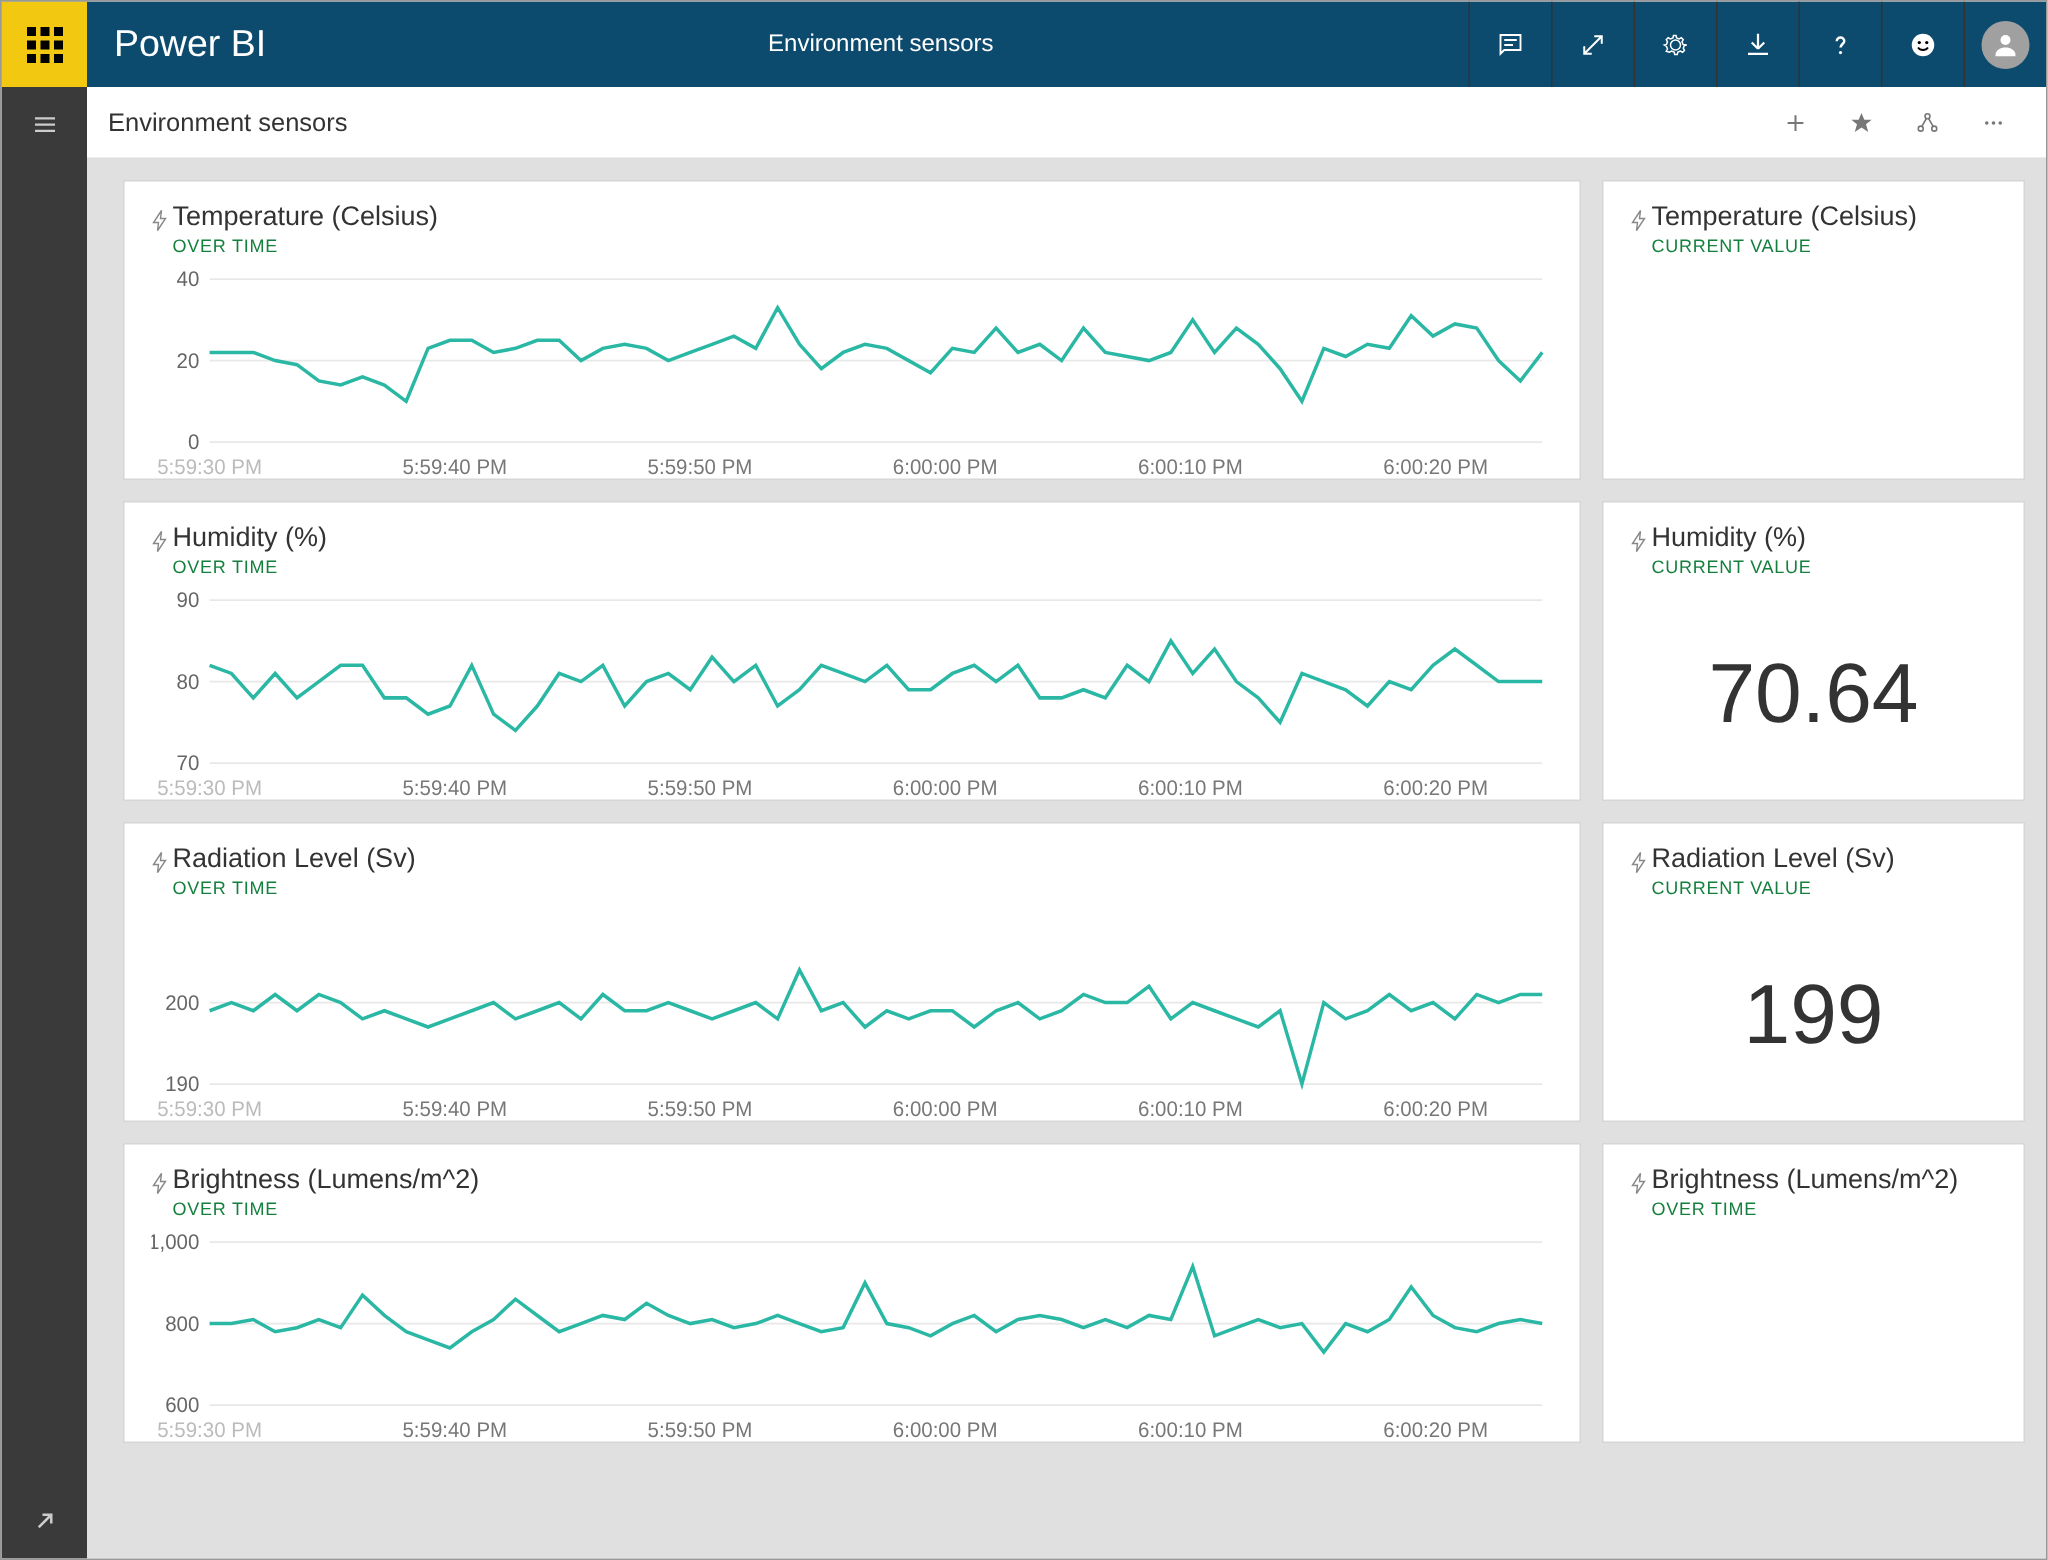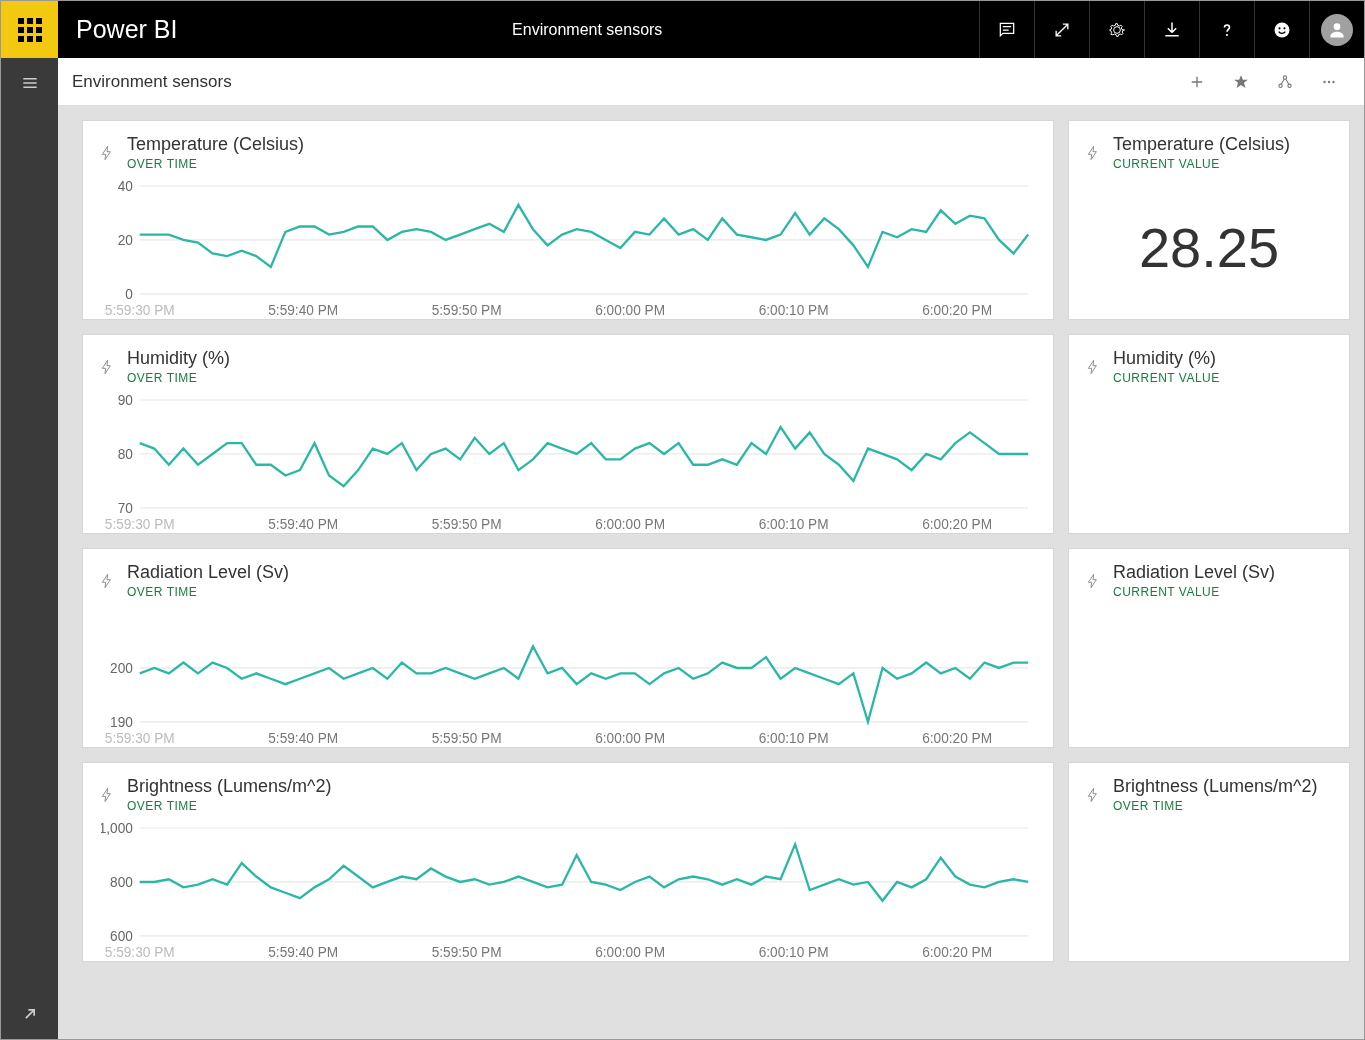--- a/index.html
+++ b/index.html
@@ -1,18 +1,18 @@
 <!DOCTYPE html>
 <html><head>
 <meta charset="utf-8">
 <style>
 * { margin:0; padding:0; box-sizing:border-box; }
 body { font-family:"Segoe UI",Arial,sans-serif; background:#e9e9e9; width:1365px; height:1040px; overflow:hidden; border:1px solid #999; color:#333;}
 
-.topbar { height:57px; background:#000000; display:flex; align-items:center; color:#fff;}
+.topbar { height:57px; background:#0c4a6e; display:flex; align-items:center; color:#fff;}
 .topbar .app-sq { width:57px; height:57px; background:#f2c811; display:flex; align-items:center; justify-content:center;}
 .topbar .brand { padding:0 18px; font-size:25px; font-weight:300;}
 .topbar .center { flex:1; text-align:center; font-size:16px; font-weight:300;}
 .topbar .right { display:flex; height:57px;}
 .topbar .right .btn { width:55px; height:57px; display:flex; align-items:center; justify-content:center; border-left:1px solid #333; cursor:pointer;}
 .topbar .right .btn svg { width:20px; height:20px; fill:#fff;}
 .avatar-circle { width:32px; height:32px; border-radius:50%; background:#a0a0a0; display:flex; align-items:center; justify-content:center;}
 .avatar-circle svg{width:18px;height:18px;fill:#fff;}
 
 .main { display:flex; height:calc(100% - 57px);}
@@ -24,21 +24,21 @@
 .subheader .title { font-size:17px; font-weight:400; color:#333; flex:1;}
 .subheader .tools { display:flex; gap:2px;}
 .subheader .tbtn { width:42px; height:42px; display:flex; align-items:center; justify-content:center; color:#777; cursor:pointer;}
 .subheader .tbtn svg{width:18px;height:18px;fill:#777;}
 
 .dash { flex:1; padding:14px 14px 14px 24px; overflow:auto;}
 .row { display:flex; gap:14px; margin-bottom:14px;}
 .tile { background:#fff; border:1px solid #d6d6d6;}
 .tile.chart { flex:1; height:200px; display:flex; flex-direction:column;}
 .tile.value { width:282px; height:200px; display:flex; flex-direction:column;}
-.tile-head { display:flex; align-items:center; gap:12px; padding:13px 16px 4px 16px;}
+.tile-head { display:flex; align-items:flex-start; padding:13px 16px 4px 16px;}
 .tile-head .bolt { color:#999; padding-top:4px;}
 .tile-head .bolt svg{width:16px;height:18px;fill:none;stroke:#888;stroke-width:1.4;}
 .tile-head .titles .t1 {font-size:18px; color:#333; font-weight:400;}
 .tile-head .titles .t2 {font-size:12px; color:#15803d; letter-spacing:0.5px; margin-top:2px;}
 .tile.value .big { flex:1; display:flex; align-items:center; justify-content:center; font-size:56px; font-weight:300; color:#333;}
 
 .chart-body { flex:1; position:relative; padding:4px 18px 6px 18px;}
 .chart-body svg { width:100%; height:100%;}
 .ylab { font-size:12px; fill:#666;}
 .xlab { font-size:12px; fill:#777;}
@@ -194,21 +194,20 @@
     <div class="tile value">
       <div class="tile-head">
         <div class="bolt"><svg viewBox="0 0 24 24">
                   <path d="M13 2L5 14h5l-1 8 8-12h-5l1-8z"></path>
                 </svg></div>
         <div class="titles">
           <div class="t1">Temperature (Celsius)</div>
           <div class="t2">CURRENT VALUE</div>
         </div>
       </div>
-      <div class="big">28.25</div>
     </div>
         </div>
         <div class="row">
     <div class="tile chart">
       <div class="tile-head">
         <div class="bolt"><svg viewBox="0 0 24 24">
                   <path d="M13 2L5 14h5l-1 8 8-12h-5l1-8z"></path>
                 </svg></div>
         <div class="titles">
           <div class="t1">Humidity (%)</div>
@@ -234,20 +233,21 @@
     <div class="tile value">
       <div class="tile-head">
         <div class="bolt"><svg viewBox="0 0 24 24">
                   <path d="M13 2L5 14h5l-1 8 8-12h-5l1-8z"></path>
                 </svg></div>
         <div class="titles">
           <div class="t1">Humidity (%)</div>
           <div class="t2">CURRENT VALUE</div>
         </div>
       </div>
+      <div class="big">70.64</div>
     </div>
         </div>
         <div class="row">
     <div class="tile chart">
       <div class="tile-head">
         <div class="bolt"><svg viewBox="0 0 24 24">
                   <path d="M13 2L5 14h5l-1 8 8-12h-5l1-8z"></path>
                 </svg></div>
         <div class="titles">
           <div class="t1">Radiation Level (Sv)</div>
@@ -271,20 +271,21 @@
     <div class="tile value">
       <div class="tile-head">
         <div class="bolt"><svg viewBox="0 0 24 24">
                   <path d="M13 2L5 14h5l-1 8 8-12h-5l1-8z"></path>
                 </svg></div>
         <div class="titles">
           <div class="t1">Radiation Level (Sv)</div>
           <div class="t2">CURRENT VALUE</div>
         </div>
       </div>
+      <div class="big">199</div>
     </div>
         </div>
         <div class="row">
     <div class="tile chart">
       <div class="tile-head">
         <div class="bolt"><svg viewBox="0 0 24 24">
                   <path d="M13 2L5 14h5l-1 8 8-12h-5l1-8z"></path>
                 </svg></div>
         <div class="titles">
           <div class="t1">Brightness (Lumens/m^2)</div>

